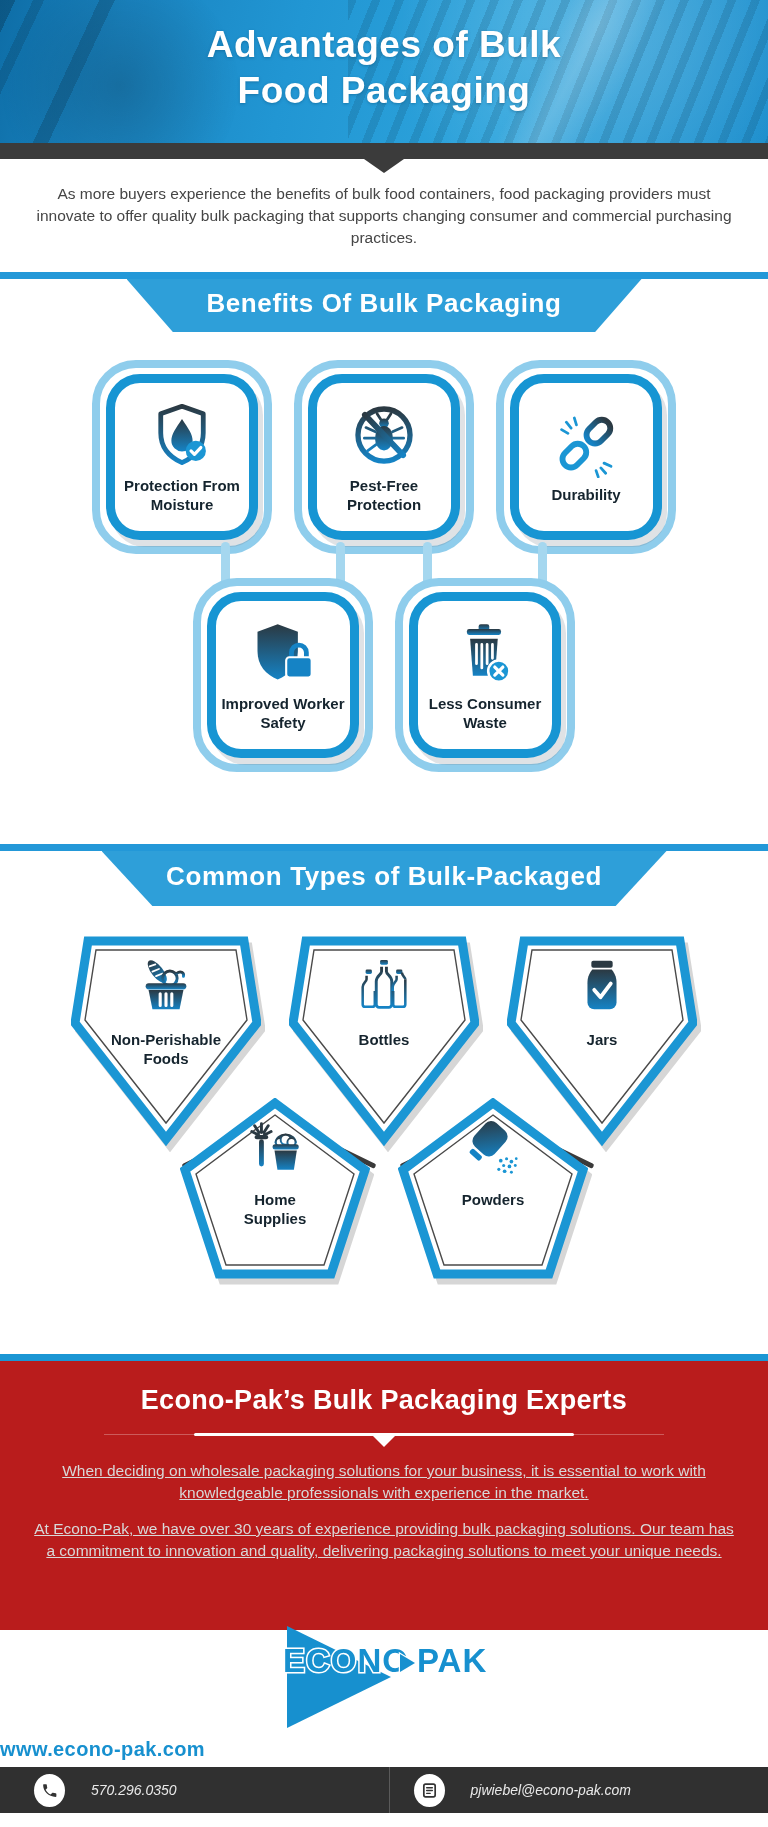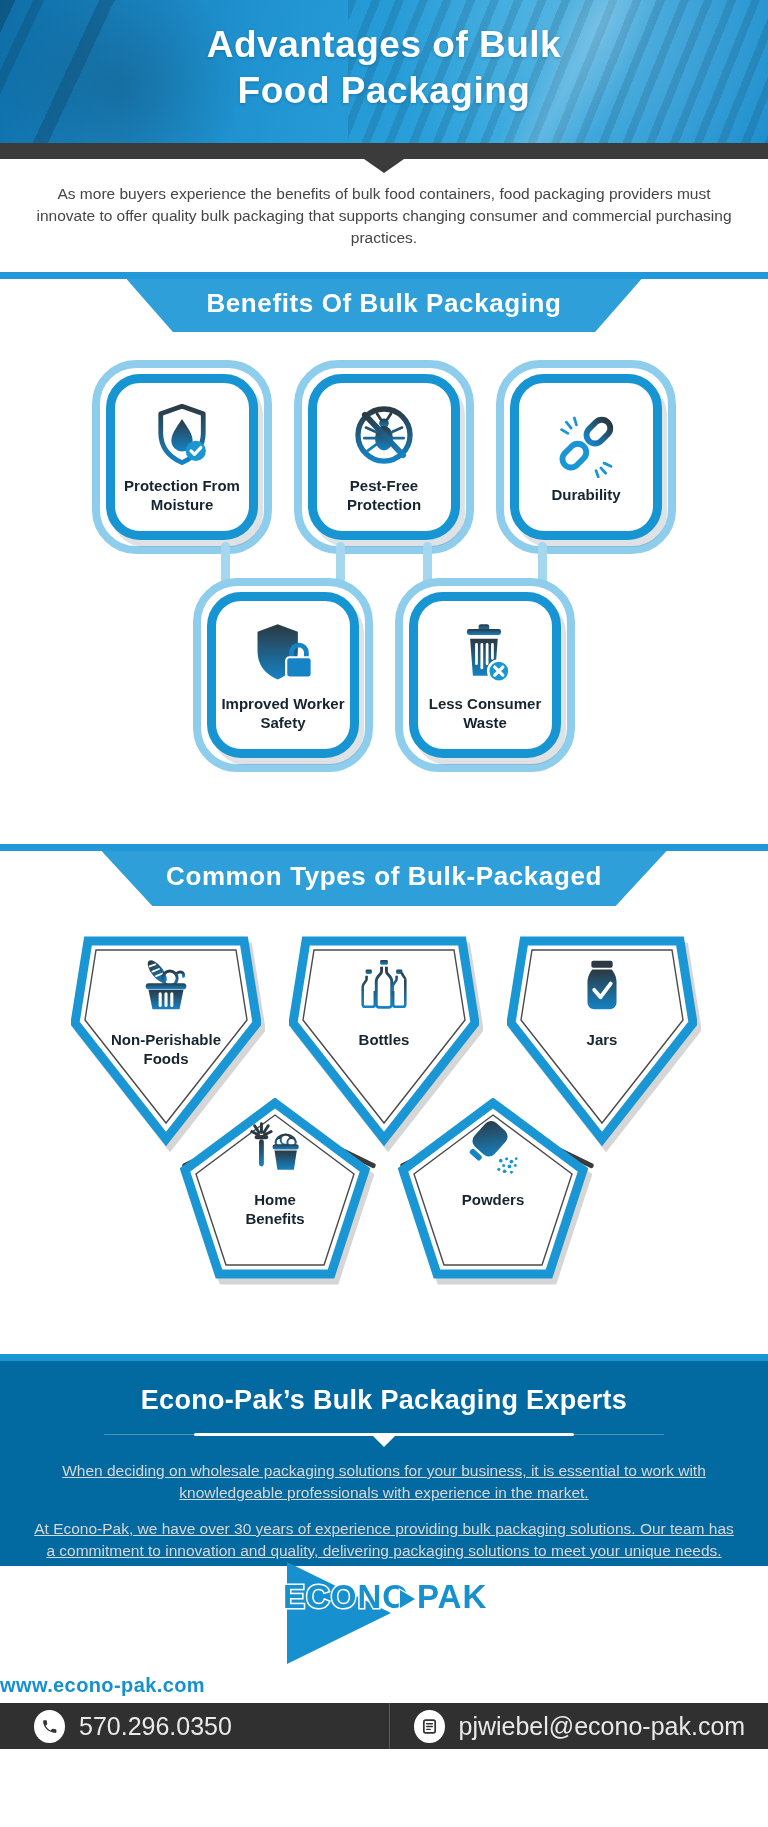--- a/index.html
+++ b/index.html
@@ -109,21 +109,21 @@
   }
   .penta.down .plbl { top:96px; }
   .penta.up .plbl { top:92px; }
   .penta .plbl.narrow { width:86px; }
   .penta-connector {
     position:absolute; width:92px; height:5px; background:#3a3a3a; z-index:1; border-radius:2px;
   }
 
   
   .experts {
-    height:212px; background:#0369a1; border-top:7px solid #1b96d4;
+    height:276px; background:#b91c1c; border-top:7px solid #1b96d4;
     color:#d8d8d8; text-align:center; position:relative;
   }
   .experts h2 { color:#ffffff; font-size:27px; font-weight:bold; padding-top:24px; letter-spacing:.3px; }
   .experts .divider { position:relative; width:560px; margin:16px auto 0; height:14px; }
   .experts .divider .thin { position:absolute; left:0; right:0; top:2px; height:1px; background:rgba(255,255,255,.28); }
   .experts .divider .thick { position:absolute; left:90px; right:90px; top:1px; height:3px; background:#ffffff; border-radius:2px; }
   .experts .divider .tri {
     position:absolute; left:50%; top:4px; transform:translateX(-50%);
     width:0; height:0; border-left:11px solid transparent; border-right:11px solid transparent; border-top:11px solid #ffffff;
   }
@@ -131,21 +131,21 @@
 
   
   .logo-section { height:143px; position:relative; }
   .logo-section svg.logo { display:block; margin:0 auto; margin-top:-6px; }
   .logo-section .site {
     margin-top:2px; color:#1790cf; font-size:20px; font-weight:bold; letter-spacing:.4px;
   }
 
   
   .footer { height:46px; background:#303030; display:flex; }
-  .footer .half { flex:1; display:flex; align-items:center; gap:14px; color:#e9e9e9; font-size:25px; }
+  .footer .half { flex:1; display:flex; align-items:center; gap:26px; color:#e9e9e9; font-size:14px;font-style:italic; }
   .footer .half.left { padding-left:34px; border-right:1px solid #5a5a5a; }
   .footer .half.right { padding-left:24px; }
   .footer .bubble {
     width:31px; height:33px; background:#ffffff; border-radius:50%;
     display:flex; align-items:center; justify-content:center; flex:0 0 auto;
   }
   .footer .bubble svg { width:17px; height:17px; }
 </style>
 </head>
 <body>
@@ -332,21 +332,21 @@
         <path d="M18 6 v9 M11 8 l4.5 7 M25 8 l-4.5 7 M8 14 l7 3.5 M28 14 l-7 3.5" stroke="#2b3942" stroke-width="3" stroke-linecap="round"></path>
         <rect x="11" y="17.5" width="14" height="4.5" rx="2.2" fill="#2b3942"></rect>
         <rect x="15.5" y="22" width="5" height="28" rx="2.5" fill="url(#ig)"></rect>
         <path d="M33 26 a10 8.5 0 0 1 20 0" stroke="url(#ig)" stroke-width="3" fill="none"></path>
         <circle cx="37" cy="25" r="4.2" fill="#fff" stroke="url(#ig)" stroke-width="2"></circle>
         <circle cx="43" cy="22.5" r="5.2" fill="#fff" stroke="url(#ig)" stroke-width="2"></circle>
         <circle cx="49" cy="25" r="4.2" fill="#fff" stroke="url(#ig)" stroke-width="2"></circle>
         <rect x="29.5" y="27" width="27" height="5.5" rx="2.6" fill="url(#ig)"></rect>
         <path d="M31.5 33.5 h23 l-3 20 h-17 Z" fill="url(#ig)"></path>
       </svg>
-      <div class="plbl narrow">Home Benefits</div>
+      <div class="plbl narrow">Home Supplies</div>
     </div>
 
     <div class="penta up">
       <svg class="shape" width="190" height="182" viewBox="0 0 190 182">
         <polygon points="95,5 185,72 151,176 39,176 5,72" fill="#ffffff" stroke="#1b96d4" stroke-width="9"></polygon>
         <polygon points="95,17 174,76 144,167 46,167 16,76" fill="none" stroke="#4a4a4a" stroke-width="1.4"></polygon>
       </svg>
       <svg class="icon" viewBox="0 0 64 64">
         <g transform="rotate(42 28 24)">
           <rect x="13" y="5" width="28" height="33" rx="8" fill="url(#igd)"></rect>

